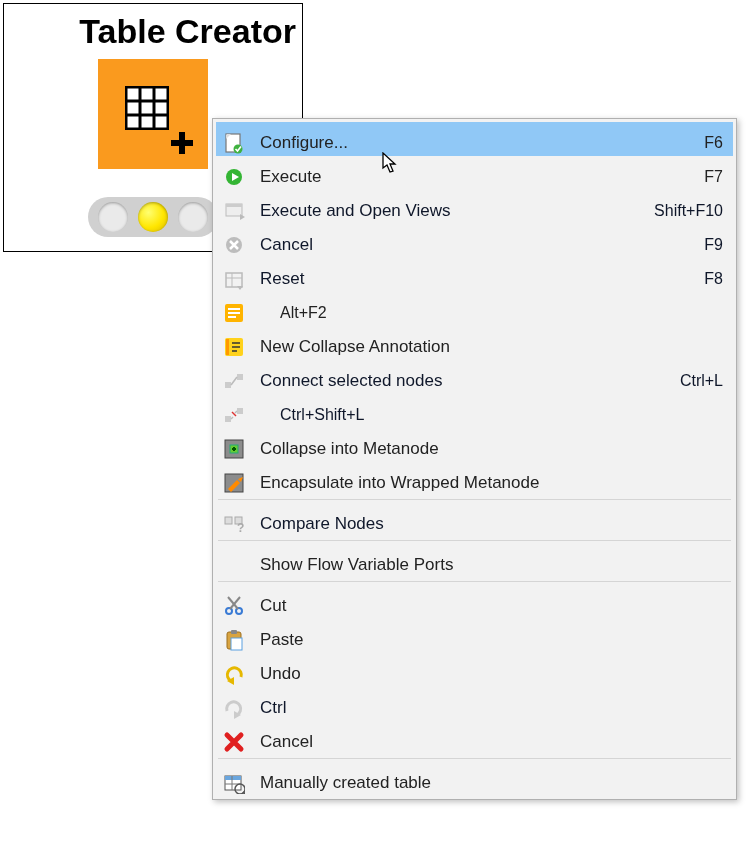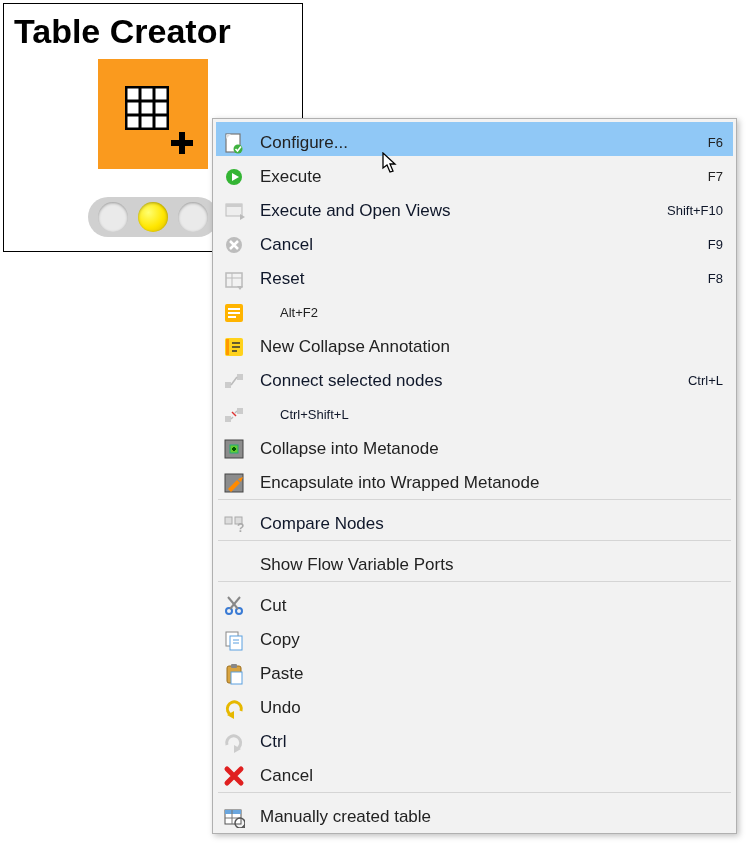--- a/index.html
+++ b/index.html
@@ -22,21 +22,21 @@
     text-align: center;
   }
   .node-box {
     border: 1.5px solid #000;
     background: #fff;
     padding: 8px 6px 14px 6px;
   }
   .node-title {
     font-size: 34px;
     font-weight: 700;
-    text-align: left;
+    text-align: right;
     margin: 0 0 8px 4px;
     color: #000;
   }
   .node-icon {
     width: 110px;
     height: 110px;
     background: #fa9a1e;
     margin: 0 auto 28px auto;
     position: relative;
     display: flex;
@@ -100,21 +100,21 @@
   .mi-icon {
     width: 24px;
     height: 24px;
     margin-right: 14px;
     flex: none;
     display: flex;
     align-items: center;
     justify-content: center;
   }
   .mi-label { flex: 1; font-size: 17px; }
-  .mi-shortcut { font-size: 13px; color: inherit; margin-left: 20px; }
+  .mi-shortcut { font-size: 16px; color: inherit; margin-left: 20px; }
   .menu-sep {
     height: 1px;
     background: #d5d5d5;
     margin: 3px 2px;
   }
   .cursor-ptr {
     position: absolute;
     left: 382px;
     top: 152px;
     pointer-events: none;
@@ -262,28 +262,20 @@
       <span class="mi-icon">
         <svg width="22" height="22" viewBox="0 0 22 22">
           <use href="#i-cut"></use>
         </svg>
       </span>
       <span class="mi-label">Cut</span>
     </div>
     <div class="menu-item">
       <span class="mi-icon">
         <svg width="22" height="22" viewBox="0 0 22 22">
-          <use href="#i-copy"></use>
-        </svg>
-      </span>
-      <span class="mi-label">Copy</span>
-    </div>
-    <div class="menu-item">
-      <span class="mi-icon">
-        <svg width="22" height="22" viewBox="0 0 22 22">
           <use href="#i-paste"></use>
         </svg>
       </span>
       <span class="mi-label">Paste</span>
     </div>
     <div class="menu-item">
       <span class="mi-icon">
         <svg width="22" height="22" viewBox="0 0 22 22">
           <use href="#i-undo"></use>
         </svg>

